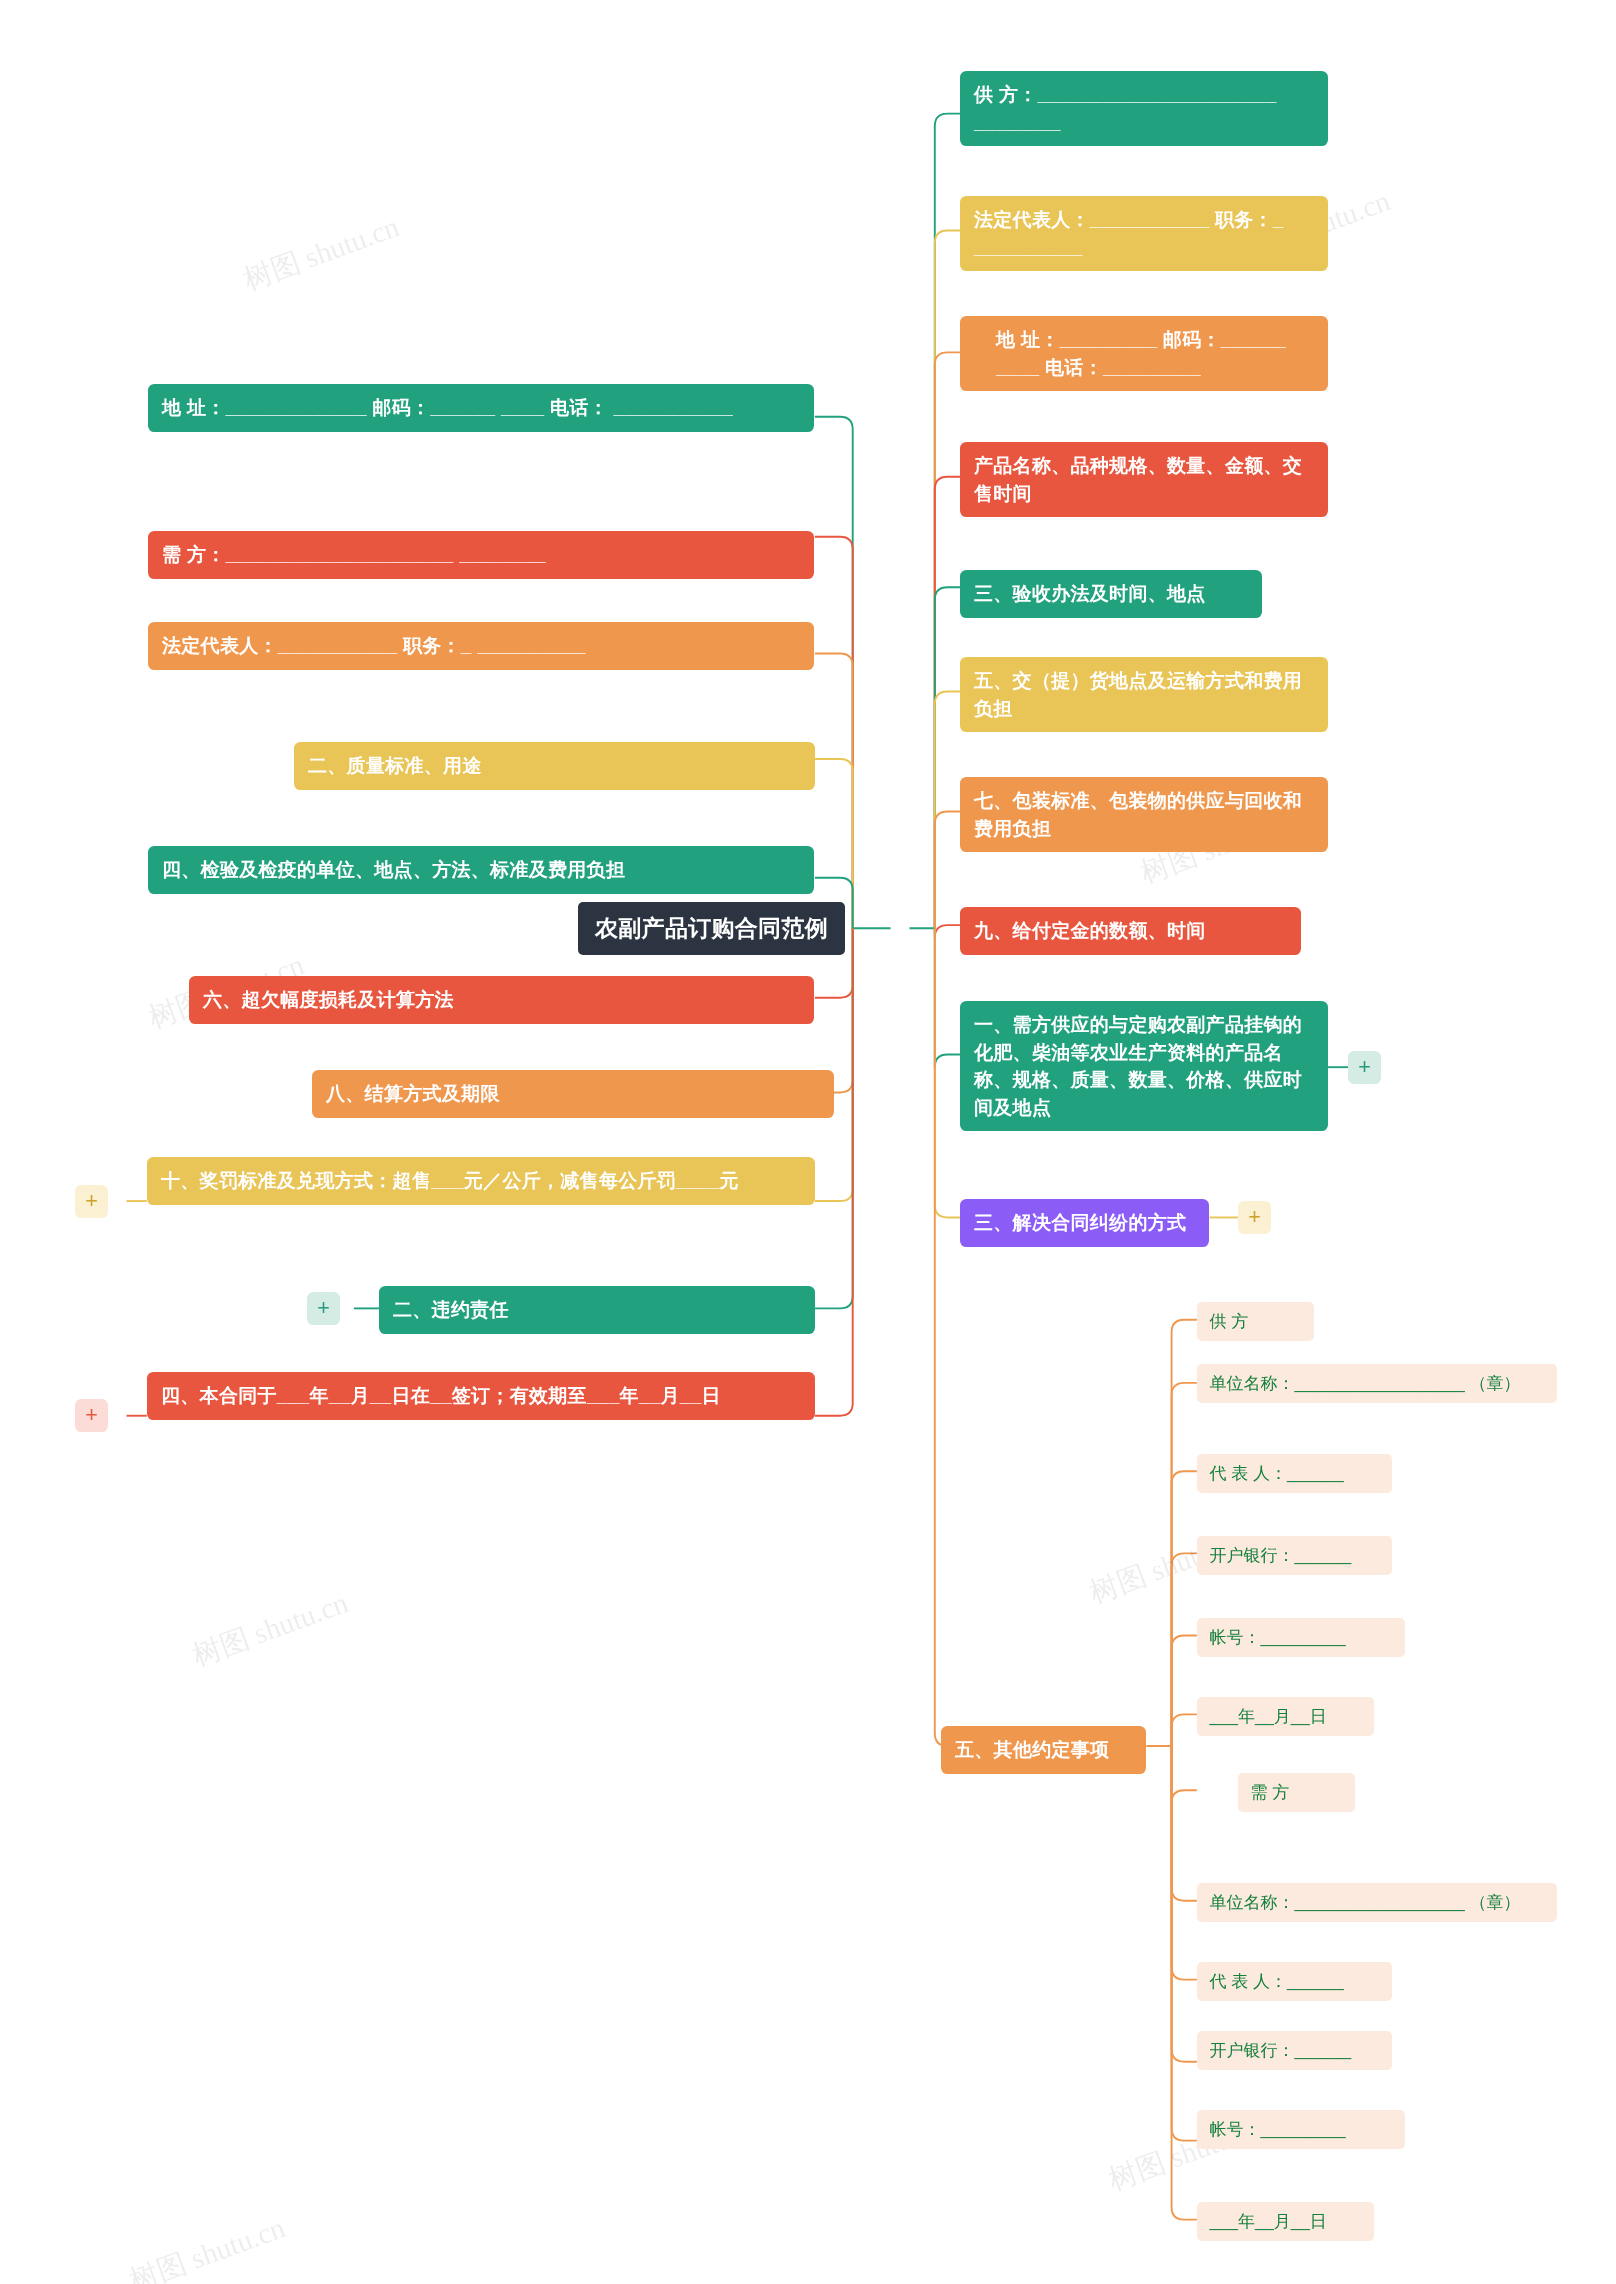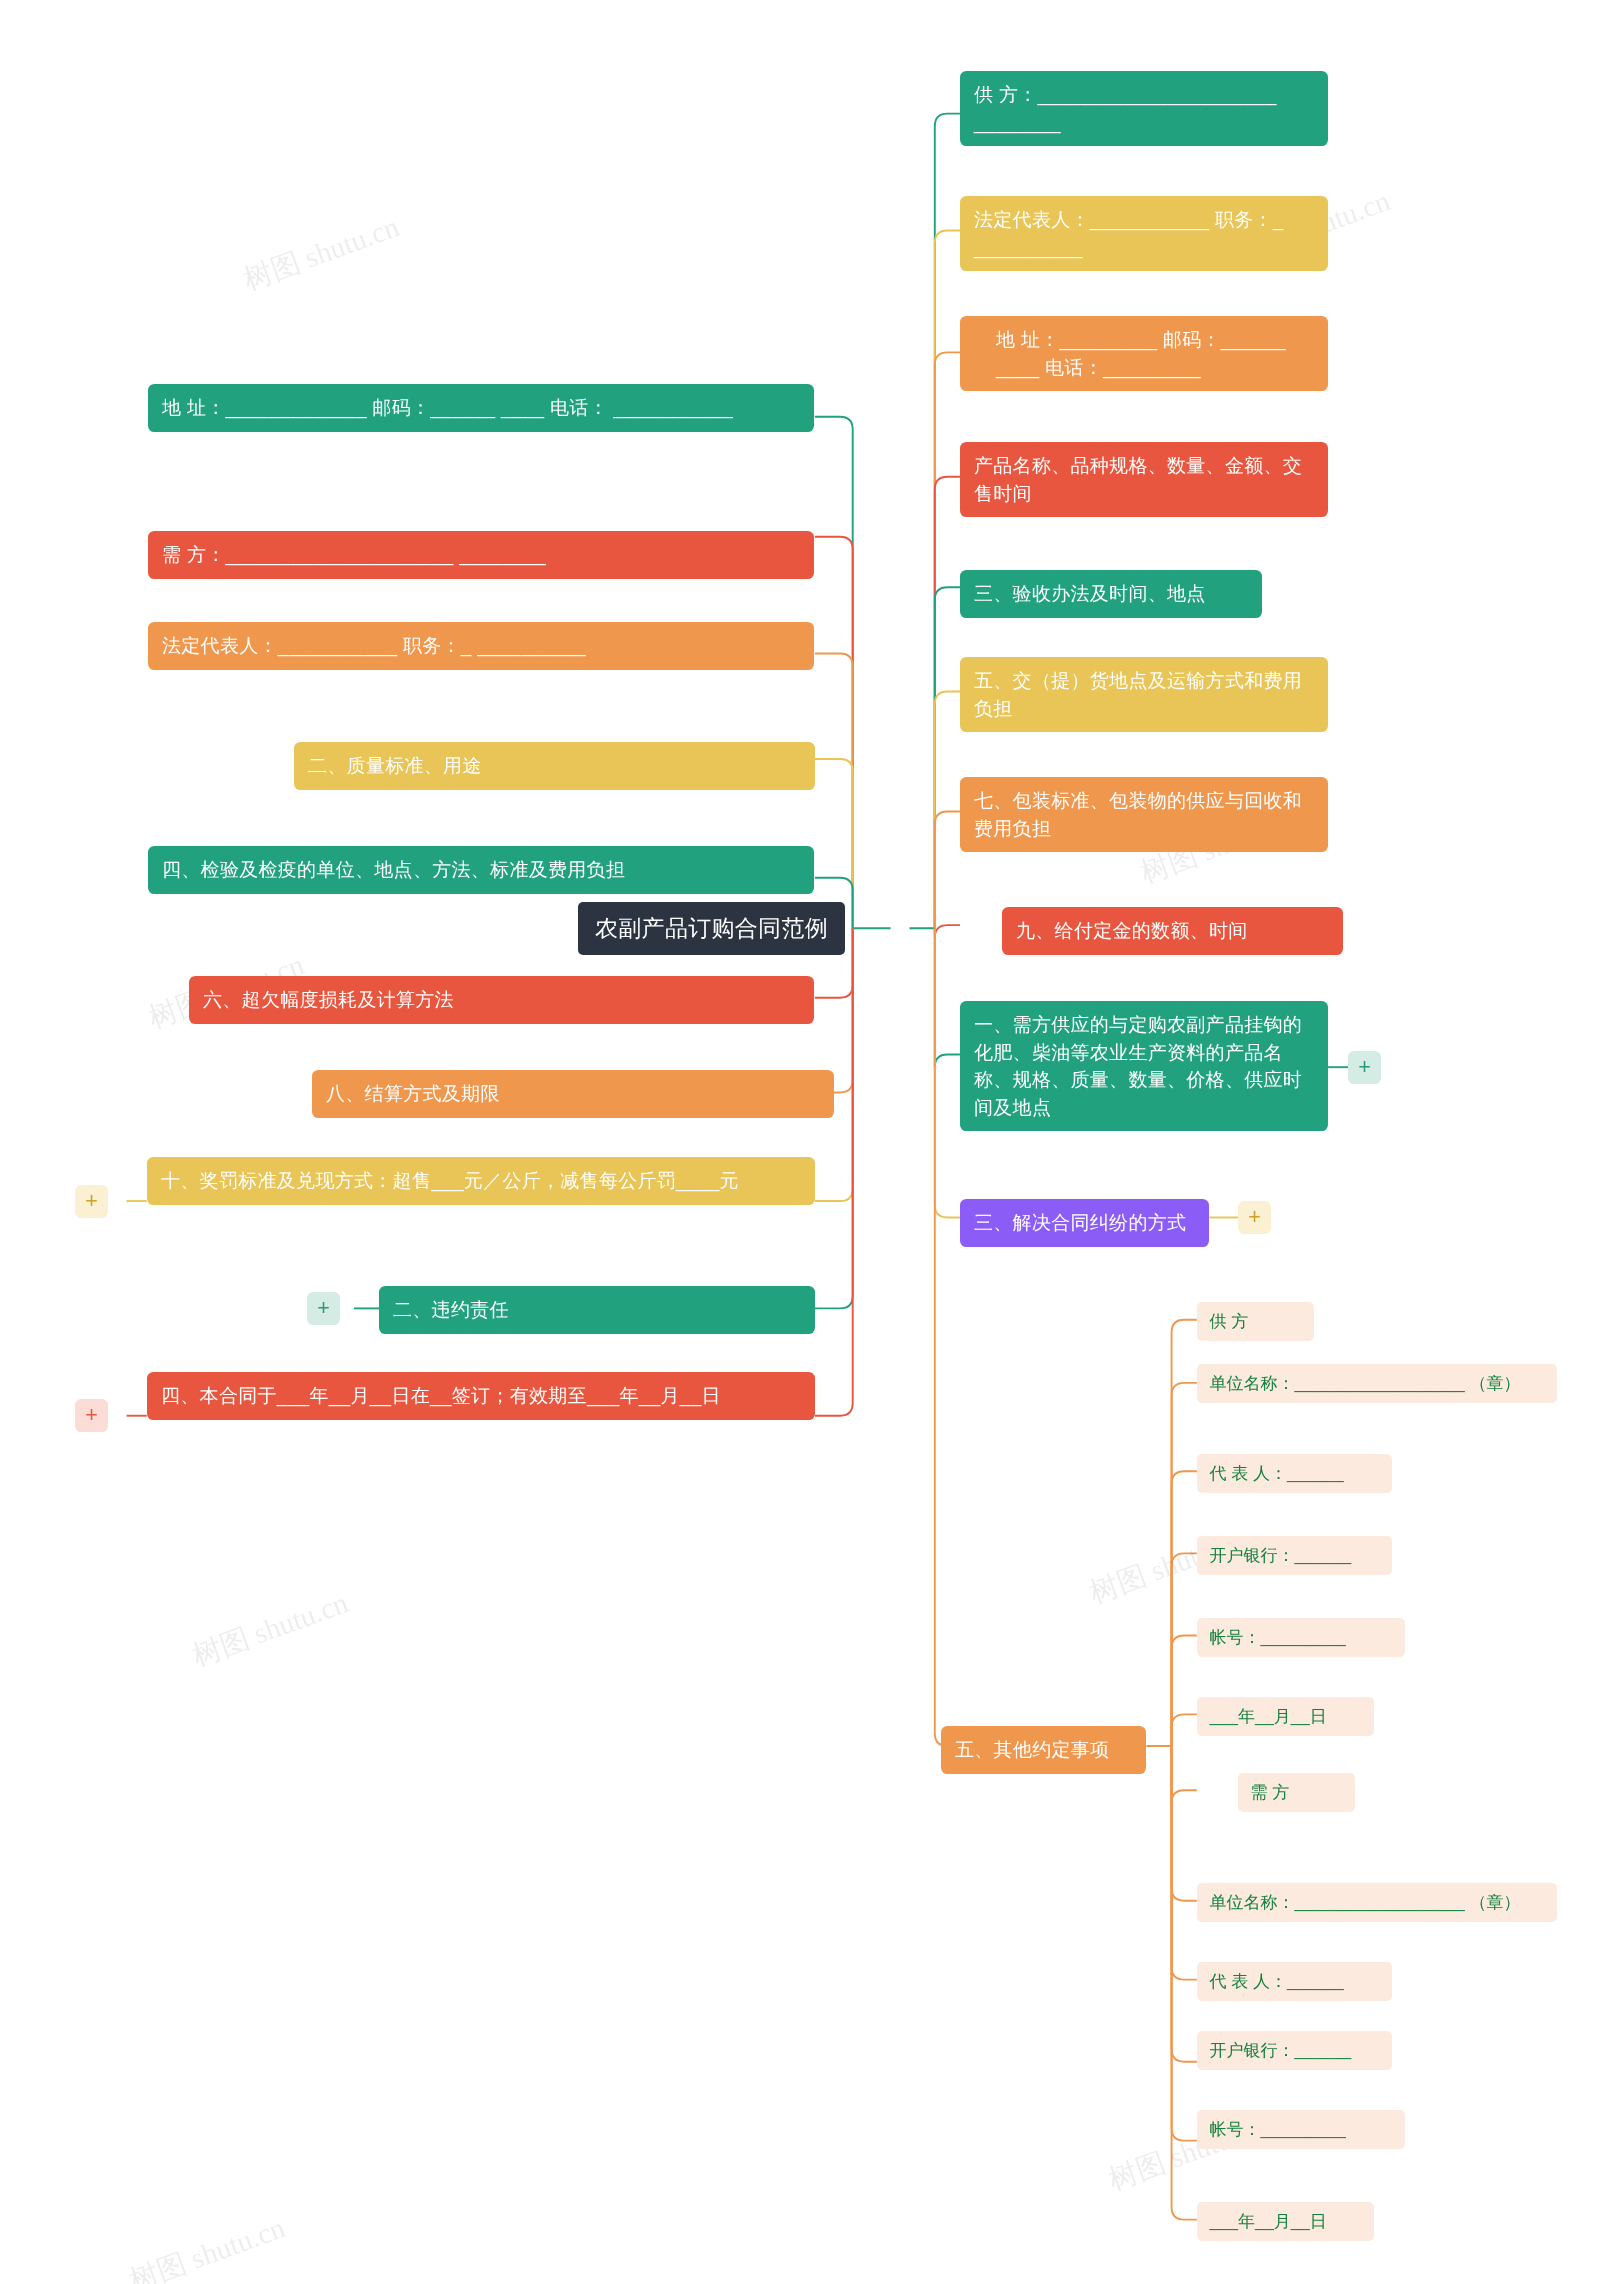--- a/index.html
+++ b/index.html
@@ -15,20 +15,21 @@
 
   .node{
     position:absolute;
     box-sizing:border-box;
     border-radius:6.3px;
     color:#ffffff;
     font-size:19px;
     line-height:1.45;
     padding:10px 14px;
     letter-spacing:0.3px;
+    font-weight:bold;
   }
   .root{
     background:#2b3440;
     color:#ffffff;
     font-size:23px;
     border-radius:5px;
     padding:10px 17px;
     white-space:nowrap;
   }
   .pale{
@@ -133,21 +134,21 @@
   <div class="plus" style="left:307px;top:1292px;background:#d4ece4;color:#2a9a7c;">+</div>
   <div class="plus" style="left:75px;top:1399px;background:#fbdcd6;color:#e05a42;">+</div>
 
   <div class="node" style="left:960px;top:71px;width:368px;background:#21a17e;">供 方：______________________ ________</div>
   <div class="node" style="left:960px;top:196px;width:368px;background:#e9c456;">法定代表人：___________ 职务：_ __________</div>
   <div class="node" style="left:960px;top:316px;width:368px;background:#f0974e;padding-left:36px;">地 址：_________ 邮码：______ ____ 电话：_________</div>
   <div class="node" style="left:960px;top:442px;width:368px;background:#e8563f;">产品名称、品种规格、数量、金额、交售时间</div>
   <div class="node" style="left:960px;top:570px;width:302px;background:#21a17e;">三、验收办法及时间、地点</div>
   <div class="node" style="left:960px;top:657px;width:368px;background:#e9c456;">五、交（提）货地点及运输方式和费用负担</div>
   <div class="node" style="left:960px;top:777px;width:368px;background:#f0974e;">七、包装标准、包装物的供应与回收和费用负担</div>
-  <div class="node" style="left:960px;top:907px;width:341px;background:#e8563f;margin-left:42px;">九、给付定金的数额、时间</div>
+  <div class="node" style="left:960px;top:907px;width:341px;background:#e8563f;">九、给付定金的数额、时间</div>
   <div class="node" style="left:960px;top:1001px;width:368px;background:#21a17e;">一、需方供应的与定购农副产品挂钩的化肥、柴油等农业生产资料的产品名称、规格、质量、数量、价格、供应时间及地点</div>
   <div class="node" style="left:960px;top:1199px;width:249px;background:#8b5cf6;">三、解决合同纠纷的方式</div>
 
   <div class="plus" style="left:1348px;top:1051px;background:#d4ece4;color:#2a9a7c;">+</div>
   <div class="plus" style="left:1238px;top:1201px;background:#fbf0d2;color:#c9a227;">+</div>
 
   <div class="node" style="left:941px;top:1726px;width:205px;background:#f0974e;">五、其他约定事项</div>
 
   <div class="pale" style="position:absolute;left:1197px;top:1302px;width:92px;">供 方</div>
   <div class="pale" style="position:absolute;left:1197px;top:1364px;width:335px;">单位名称：__________________ （章）</div>

